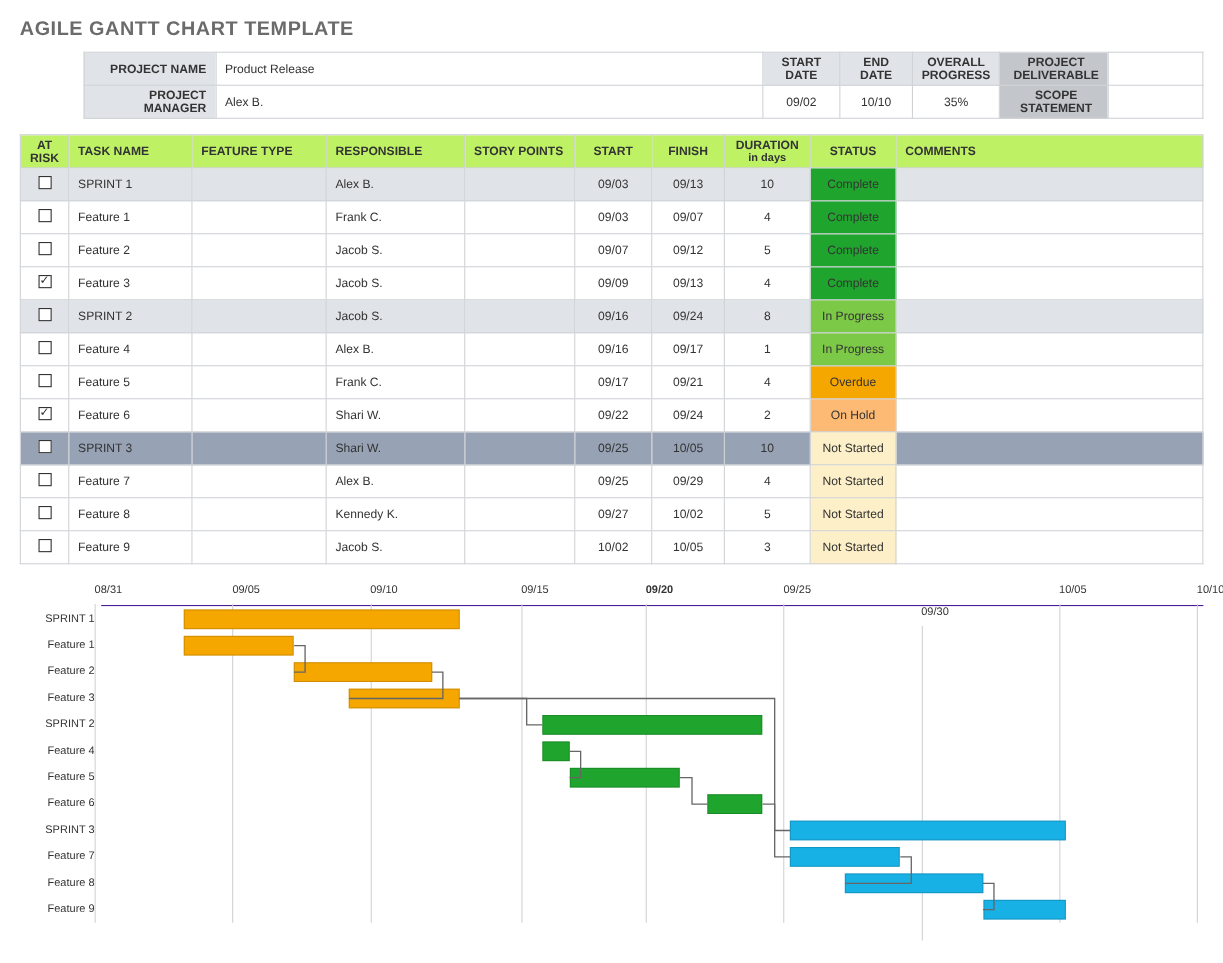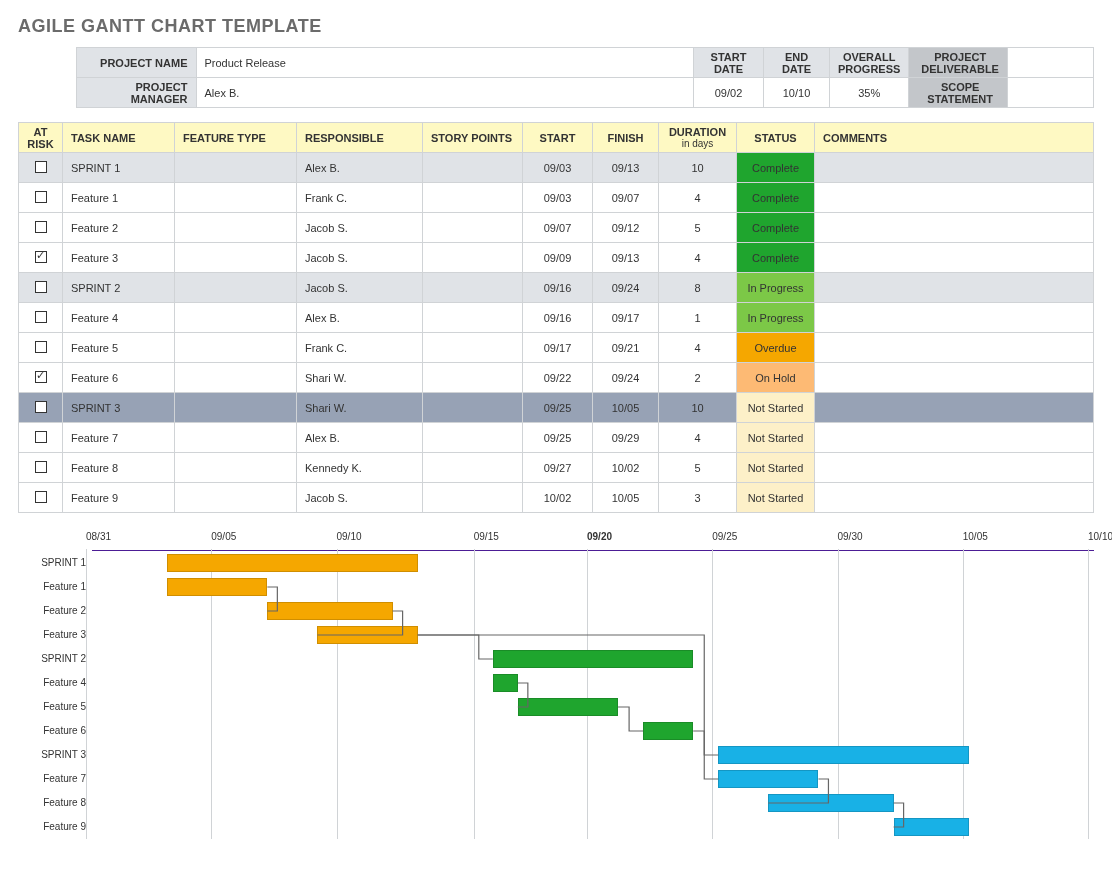--- a/index.html
+++ b/index.html
@@ -36,24 +36,24 @@
   .meta .hdr { background:#e0e3e7; font-weight:700; text-align:center; }
   .meta .hdr.dark { background:#c3c6ca;padding-left:12px; }
   .meta .val { background:#fff; text-align:left; }
   .meta .valc{ background:#fff; text-align:center; }
   .meta .empty{ background:#fff; }
 
   
   .tasks { width:100%; border-collapse:collapse; }
   .tasks th, .tasks td { border:1px solid #d0d3d6; height:30px; padding:2px 8px; }
   .tasks thead th {
-    background:#fef9c3; font-weight:700; text-align:left;
+    background:#bef264; font-weight:700; text-align:left;
   }
   .tasks thead th.center, .tasks tbody td.center { text-align:center; }
-  .tasks thead th .sub { display:block; font-weight:400; font-size:10px; }
+  .tasks thead th .sub { display:block; font-weight:700; font-size:10px; }
   .tasks tbody tr.sprint td { background:#e0e3e7; }
   .tasks tbody tr.sprint.sel td { background:#97a2b5; }
   .tasks tbody td.status { text-align:center; font-weight:400; }
 
   .chk { text-align:center; }
   .chkbox {
     display:inline-block; width:12px; height:12px;
     border:1.5px solid #333; background:#fff; position:relative;
     text-align:left;
   }
@@ -312,21 +312,21 @@
         <div class="lab">Feature 9</div>
       </div>
     <div class="gantt-plot">
       <div class="gantt-axis" id="gantt-axis">
           <div class="tick" style="left: 0%; transform: translateX(-6px);"><span>08/31</span><span class="line" style="height:290px"></span></div>
           <div class="tick" style="left: 12.5%; transform: translateX(-6px);"><span>09/05</span><span class="line" style="height:290px"></span></div>
           <div class="tick" style="left: 25%; transform: translateX(-6px);"><span>09/10</span><span class="line" style="height:290px"></span></div>
           <div class="tick" style="left: 37.5%; transform: translateX(-6px); margin-left: 12px;"><span>09/15</span><span class="line" style="height:290px"></span></div>
           <div class="tick" style="left: 50%; transform: translateX(-6px); font-weight: bold;"><span>09/20</span><span class="line" style="height:290px"></span></div>
           <div class="tick" style="left: 62.5%; transform: translateX(-6px);"><span>09/25</span><span class="line" style="height:290px"></span></div>
-          <div class="tick" style="left: 75%; transform: translateX(-6px);"><span>09/30</span><span class="line" style="height:290px"></span></div>
+          <div class="tick" style="left: 75%; transform: translateX(-6px); margin-top: 20px;"><span>09/30</span><span class="line" style="height:290px"></span></div>
           <div class="tick" style="left: 87.5%; transform: translateX(-6px);"><span>10/05</span><span class="line" style="height:290px"></span></div>
           <div class="tick" style="left: 100%; transform: translateX(-6px);"><span>10/10</span><span class="line" style="height:290px"></span></div>
         </div>
       <div class="gantt-rows" id="gantt-rows">
           <div class="gantt-row">
             <div class="bar" style="left: 7.5%; width: 25%; background: rgb(245, 167, 0);"></div>
           </div>
           <div class="gantt-row">
             <div class="bar" style="left: 7.5%; width: 10%; background: rgb(245, 167, 0);"></div>
           </div>

